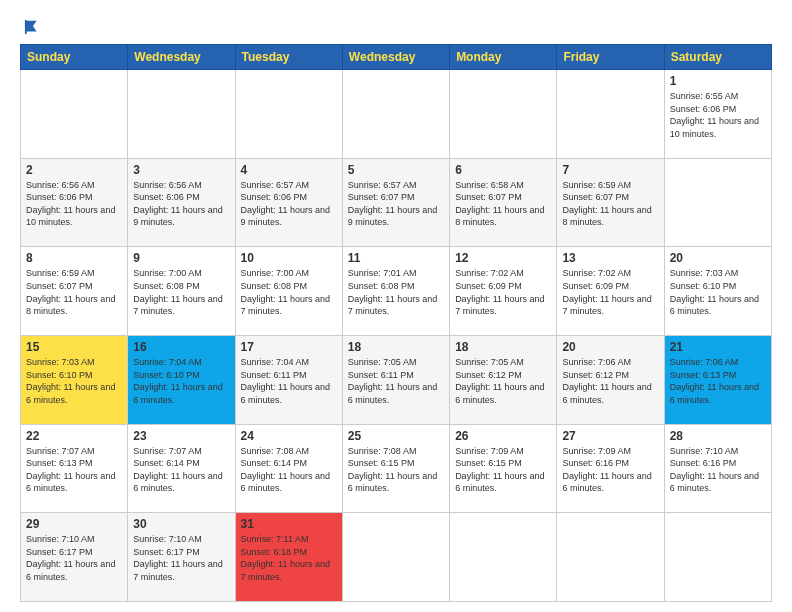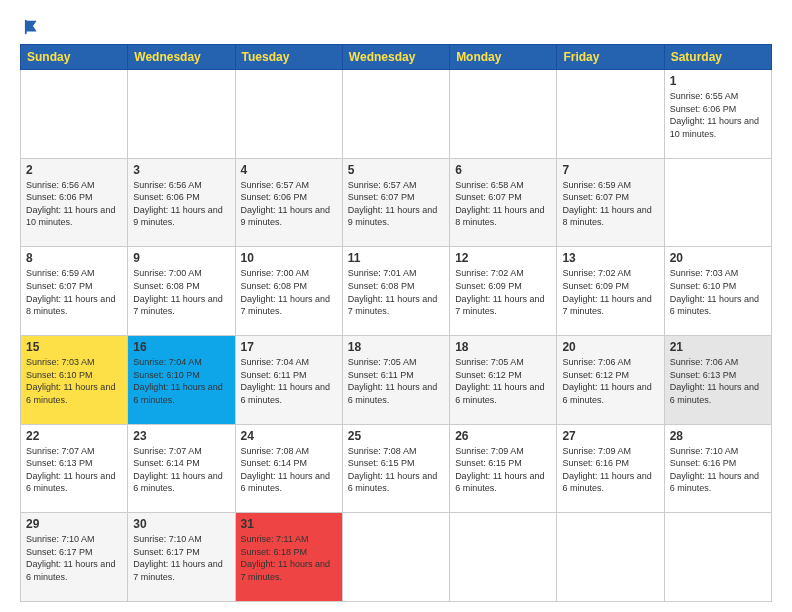--- a/index.html
+++ b/index.html
@@ -165,21 +165,21 @@
           <td><span class="day-num">13</span><span class="day-info">Sunrise: 7:02 AM<br>Sunset: 6:09 PM<br>Daylight: 11 hours and 7 minutes.</span></td>
           <td><span class="day-num">20</span><span class="day-info">Sunrise: 7:03 AM<br>Sunset: 6:10 PM<br>Daylight: 11 hours and 6 minutes.</span></td>
         </tr>
         <tr>
           <td style="background: #fde047;"><span class="day-num">15</span><span class="day-info">Sunrise: 7:03 AM<br>Sunset: 6:10 PM<br>Daylight: 11 hours and 6 minutes.</span></td>
           <td style="background: #0ea5e9;"><span class="day-num">16</span><span class="day-info">Sunrise: 7:04 AM<br>Sunset: 6:10 PM<br>Daylight: 11 hours and 6 minutes.</span></td>
           <td style="background: rgb(245, 245, 245);"><span class="day-num">17</span><span class="day-info">Sunrise: 7:04 AM<br>Sunset: 6:11 PM<br>Daylight: 11 hours and 6 minutes.</span></td>
           <td style="background: rgb(245, 245, 245);"><span class="day-num">18</span><span class="day-info">Sunrise: 7:05 AM<br>Sunset: 6:11 PM<br>Daylight: 11 hours and 6 minutes.</span></td>
           <td style="background: rgb(245, 245, 245);"><span class="day-num">18</span><span class="day-info">Sunrise: 7:05 AM<br>Sunset: 6:12 PM<br>Daylight: 11 hours and 6 minutes.</span></td>
           <td style="background: rgb(245, 245, 245); margin-left: 36px;"><span class="day-num">20</span><span class="day-info">Sunrise: 7:06 AM<br>Sunset: 6:12 PM<br>Daylight: 11 hours and 6 minutes.</span></td>
-          <td style="background: #e5e5e5;"><span class="day-num">21</span><span class="day-info">Sunrise: 7:06 AM<br>Sunset: 6:13 PM<br>Daylight: 11 hours and 6 minutes.</span></td>
+          <td style="background: #0ea5e9;"><span class="day-num">21</span><span class="day-info">Sunrise: 7:06 AM<br>Sunset: 6:13 PM<br>Daylight: 11 hours and 6 minutes.</span></td>
         </tr>
         <tr>
           <td><span class="day-num">22</span><span class="day-info">Sunrise: 7:07 AM<br>Sunset: 6:13 PM<br>Daylight: 11 hours and 6 minutes.</span></td>
           <td><span class="day-num">23</span><span class="day-info">Sunrise: 7:07 AM<br>Sunset: 6:14 PM<br>Daylight: 11 hours and 6 minutes.</span></td>
           <td><span class="day-num">24</span><span class="day-info">Sunrise: 7:08 AM<br>Sunset: 6:14 PM<br>Daylight: 11 hours and 6 minutes.</span></td>
           <td><span class="day-num">25</span><span class="day-info">Sunrise: 7:08 AM<br>Sunset: 6:15 PM<br>Daylight: 11 hours and 6 minutes.</span></td>
           <td><span class="day-num">26</span><span class="day-info">Sunrise: 7:09 AM<br>Sunset: 6:15 PM<br>Daylight: 11 hours and 6 minutes.</span></td>
           <td><span class="day-num">27</span><span class="day-info">Sunrise: 7:09 AM<br>Sunset: 6:16 PM<br>Daylight: 11 hours and 6 minutes.</span></td>
           <td><span class="day-num">28</span><span class="day-info">Sunrise: 7:10 AM<br>Sunset: 6:16 PM<br>Daylight: 11 hours and 6 minutes.</span></td>
         </tr>

